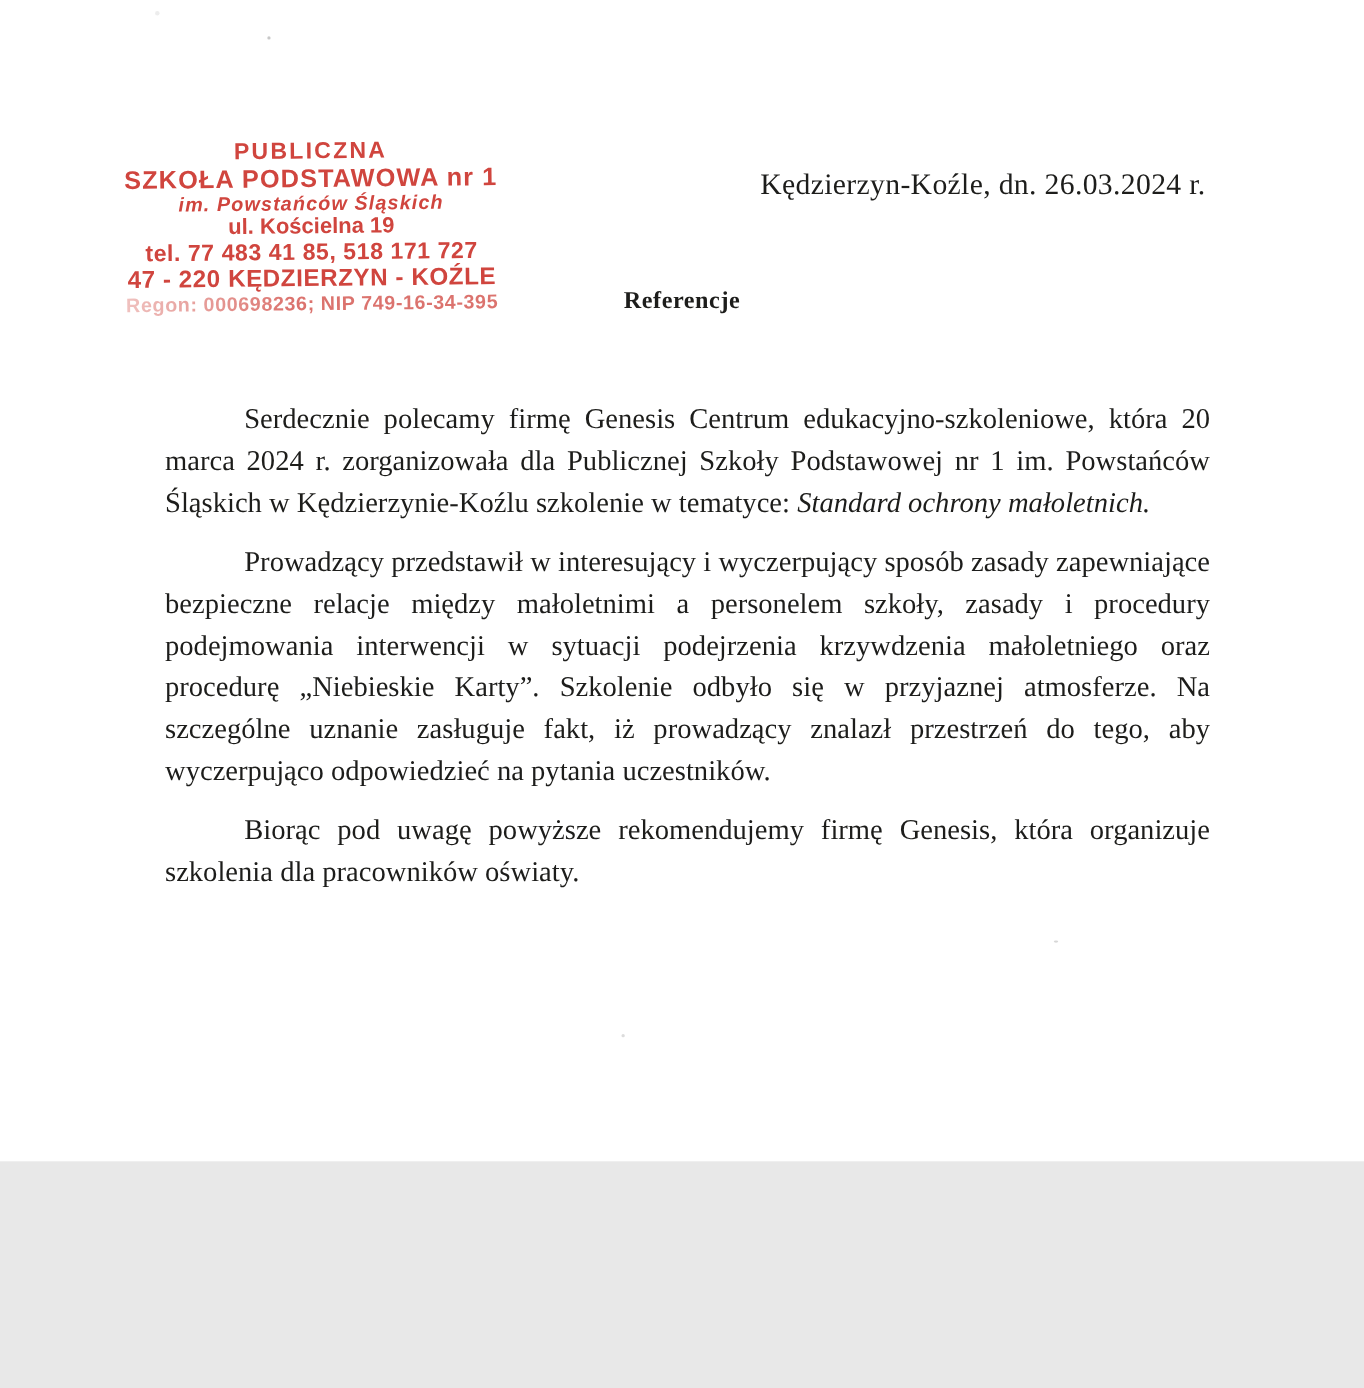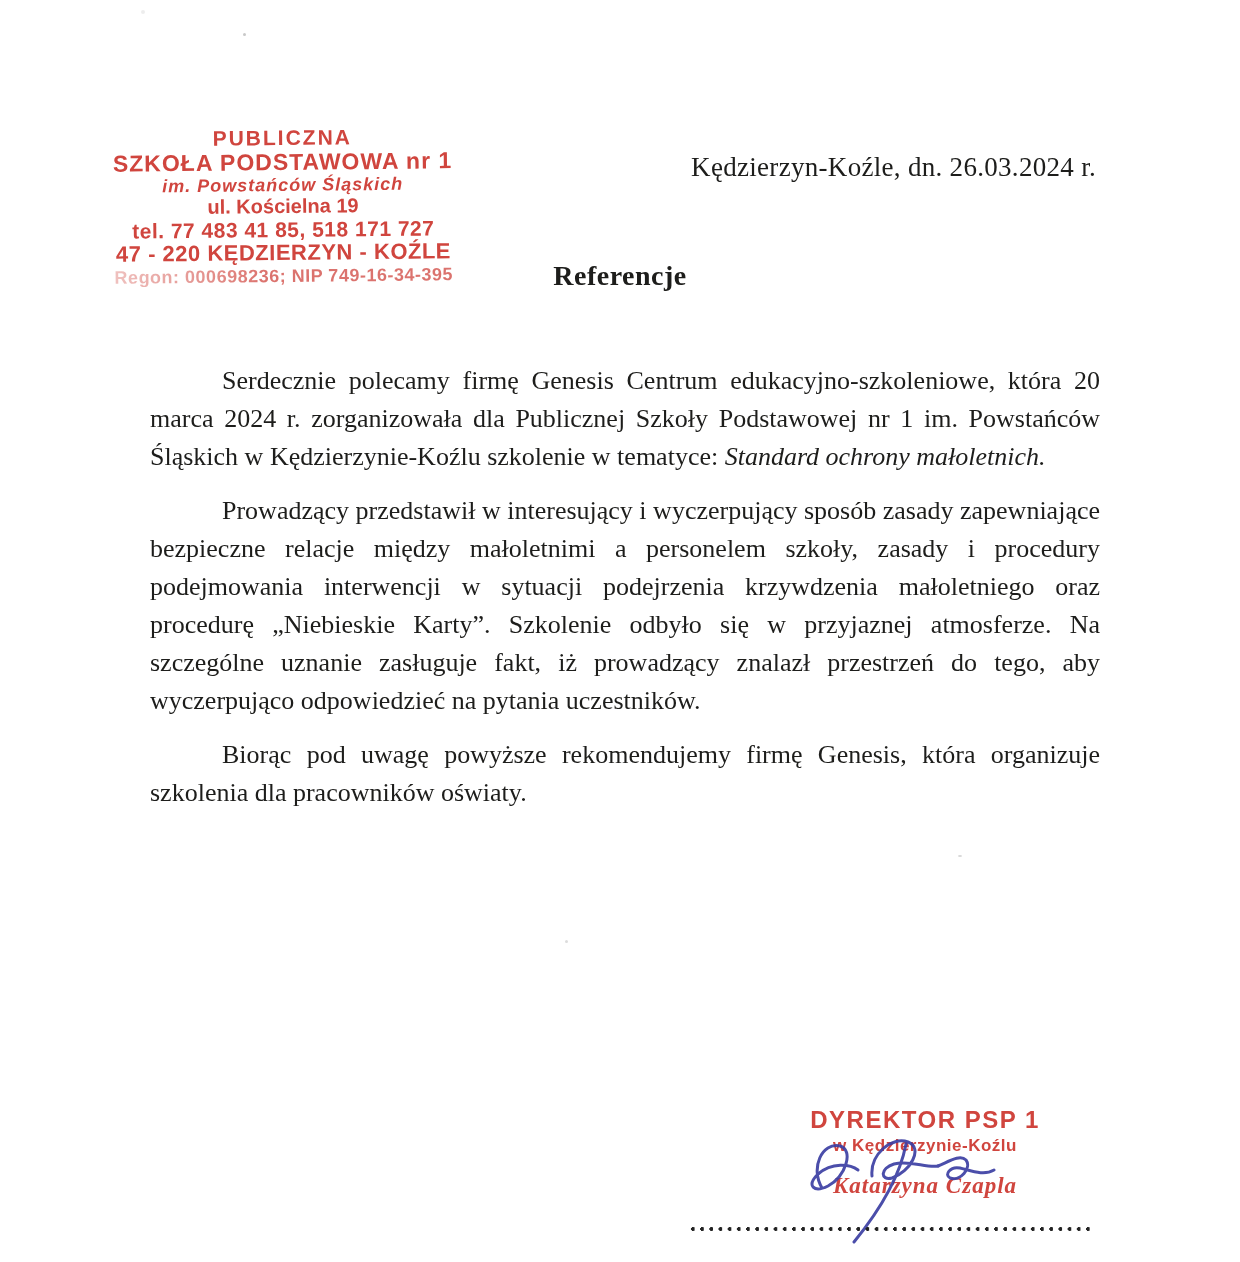--- a/index.html
+++ b/index.html
@@ -3,21 +3,21 @@
 <meta charset="utf-8">
 <style>
   html, body {
     margin: 0;
     padding: 0;
     background: #e8e8e8;
   }
   .page {
     position: relative;
     width: 1240px;
-    height: 1262px;
+    height: 1056px;
     margin: 0 auto;
     background: #ffffff;
     overflow: hidden;
     font-family: "Liberation Serif", serif;
     color: #1d1d1b;
   }
 
   
   .stamp-top {
     position: absolute;
@@ -51,21 +51,21 @@
     margin-left: 41px;
   }
 
   
   .title {
     position: absolute;
     top: 260px;
     left: 0;
     width: 1240px;
     text-align: center;
-    font-size: 28px;
+    font-size: 22px;
     font-weight: bold;
     letter-spacing: 0.5px;
   }
 
   
   .letter-body {
     position: absolute;
     left: 150px;
     top: 362px;
     width: 950px;

